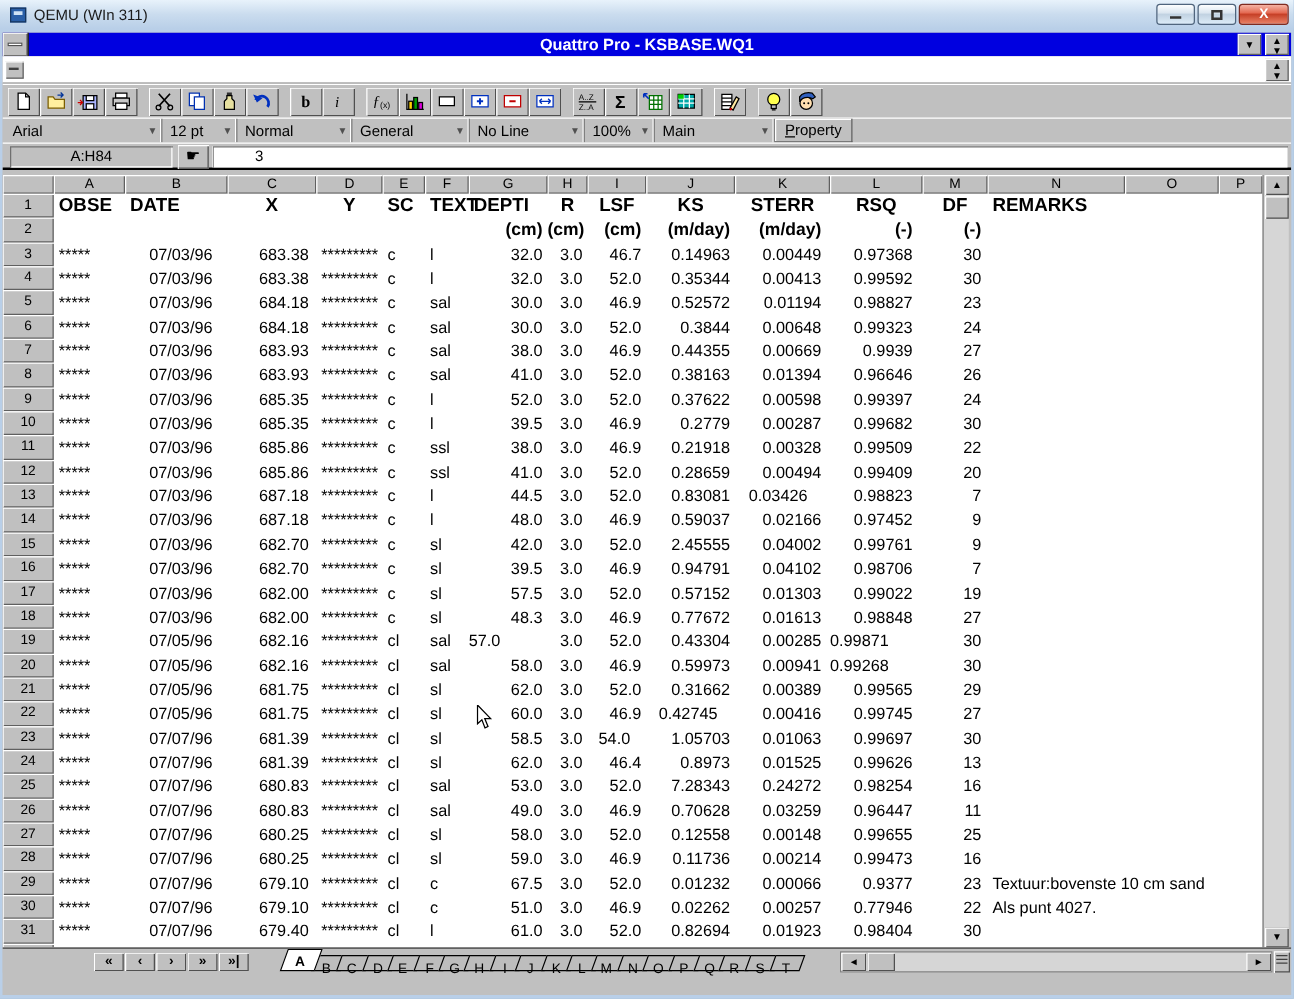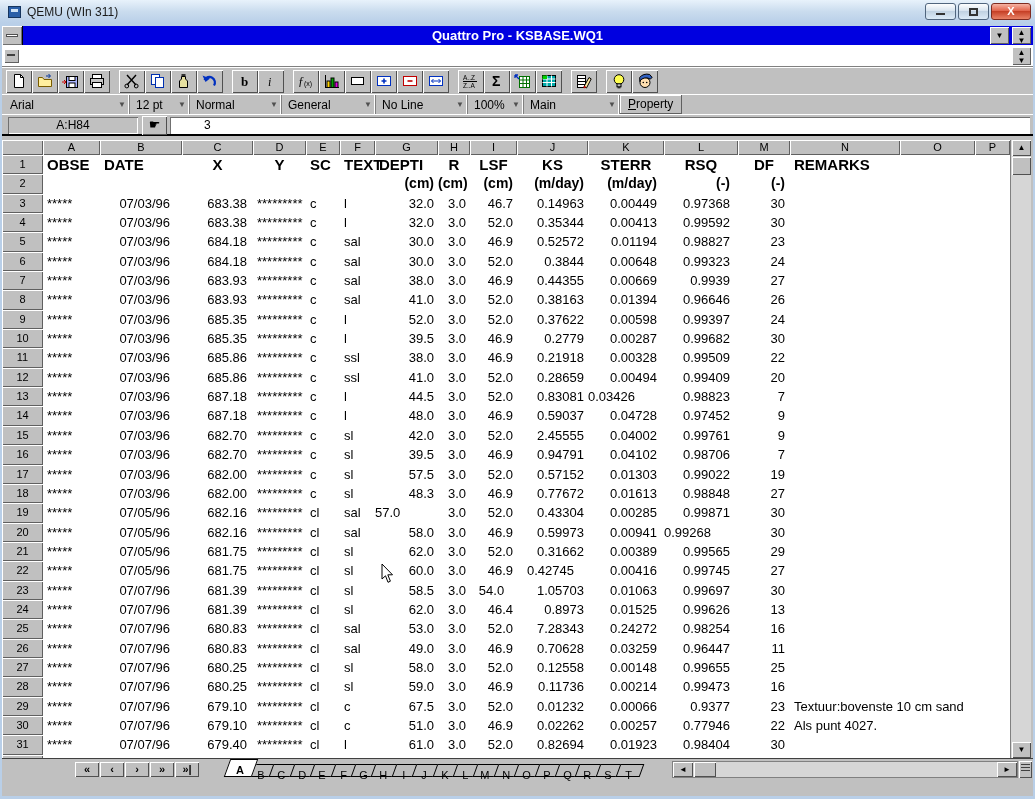--- a/index.html
+++ b/index.html
@@ -645,38 +645,38 @@
             <div class="cell" style="width: 57px; text-align: left; padding-left: 4px;">*****</div>
             <div class="cell" style="width: 82px; text-align: right; padding-right: 12px;">07/03/96</div>
             <div class="cell" style="width: 71px; text-align: right; padding-right: 6px;">687.18</div>
             <div class="cell" style="width: 53px; text-align: left; padding-left: 4px;">*********</div>
             <div class="cell" style="width: 34px; text-align: left; padding-left: 4px;">c</div>
             <div class="cell" style="width: 35px; text-align: left; padding-left: 4px;">l</div>
             <div class="cell" style="width: 63px; text-align: right; padding-right: 4px;">44.5</div>
             <div class="cell" style="width: 32px; text-align: right; padding-right: 4px;">3.0</div>
             <div class="cell" style="width: 47px; text-align: right; padding-right: 4px;">52.0</div>
             <div class="cell" style="width: 71px; text-align: right; padding-right: 4px;">0.83081</div>
-            <div class="cell" style="width: 76px; text-align: left; padding-right: 7px;">0.03426</div>
+            <div class="cell" style="width: 76px; text-align: center; padding-right: 7px;">0.03426</div>
             <div class="cell" style="width: 74px; text-align: right; padding-right: 8px;">0.98823</div>
             <div class="cell" style="width: 52px; text-align: right; padding-right: 5px;">7</div>
             <div class="cell overflow" style="width: 110px; text-align: left; padding-left: 4px;"></div>
           </div>
           <div class="sheet-row">
             <div class="rowhead">14</div>
             <div class="cell" style="width: 57px; text-align: left; padding-left: 4px;">*****</div>
             <div class="cell" style="width: 82px; text-align: right; padding-right: 12px;">07/03/96</div>
             <div class="cell" style="width: 71px; text-align: right; padding-right: 6px;">687.18</div>
             <div class="cell" style="width: 53px; text-align: left; padding-left: 4px;">*********</div>
             <div class="cell" style="width: 34px; text-align: left; padding-left: 4px;">c</div>
             <div class="cell" style="width: 35px; text-align: left; padding-left: 4px;">l</div>
             <div class="cell" style="width: 63px; text-align: right; padding-right: 4px;">48.0</div>
             <div class="cell" style="width: 32px; text-align: right; padding-right: 4px;">3.0</div>
             <div class="cell" style="width: 47px; text-align: right; padding-right: 4px;">46.9</div>
             <div class="cell" style="width: 71px; text-align: right; padding-right: 4px;">0.59037</div>
-            <div class="cell" style="width: 76px; text-align: right; padding-right: 7px;">0.04728</div>
+            <div class="cell" style="width: 76px; text-align: right; padding-right: 7px;">0.02166</div>
             <div class="cell" style="width: 74px; text-align: right; padding-right: 8px;">0.97452</div>
             <div class="cell" style="width: 52px; text-align: right; padding-right: 5px;">9</div>
             <div class="cell overflow" style="width: 110px; text-align: left; padding-left: 4px;"></div>
           </div>
           <div class="sheet-row">
             <div class="rowhead">15</div>
             <div class="cell" style="width: 57px; text-align: left; padding-left: 4px;">*****</div>
             <div class="cell" style="width: 82px; text-align: right; padding-right: 12px;">07/03/96</div>
             <div class="cell" style="width: 71px; text-align: right; padding-right: 6px;">682.70</div>
             <div class="cell" style="width: 53px; text-align: left; padding-left: 4px;">*********</div>
@@ -748,21 +748,21 @@
             <div class="cell" style="width: 82px; text-align: right; padding-right: 12px;">07/05/96</div>
             <div class="cell" style="width: 71px; text-align: right; padding-right: 6px;">682.16</div>
             <div class="cell" style="width: 53px; text-align: left; padding-left: 4px;">*********</div>
             <div class="cell" style="width: 34px; text-align: left; padding-left: 4px;">cl</div>
             <div class="cell" style="width: 35px; text-align: left; padding-left: 4px;">sal</div>
             <div class="cell" style="width: 63px; padding-right: 4px;">57.0</div>
             <div class="cell" style="width: 32px; text-align: right; padding-right: 4px;">3.0</div>
             <div class="cell" style="width: 47px; text-align: right; padding-right: 4px;">52.0</div>
             <div class="cell" style="width: 71px; text-align: right; padding-right: 4px;">0.43304</div>
             <div class="cell" style="width: 76px; text-align: right; padding-right: 7px;">0.00285</div>
-            <div class="cell" style="width: 74px; text-align: right; padding-right: 8px;">0.99871</div>
+            <div class="cell" style="width: 74px; padding-right: 8px;">0.99871</div>
             <div class="cell" style="width: 52px; text-align: right; padding-right: 5px;">30</div>
             <div class="cell overflow" style="width: 110px; text-align: left; padding-left: 4px;"></div>
           </div>
           <div class="sheet-row">
             <div class="rowhead">20</div>
             <div class="cell" style="width: 57px; text-align: left; padding-left: 4px;">*****</div>
             <div class="cell" style="width: 82px; text-align: right; padding-right: 12px;">07/05/96</div>
             <div class="cell" style="width: 71px; text-align: right; padding-right: 6px;">682.16</div>
             <div class="cell" style="width: 53px; text-align: left; padding-left: 4px;">*********</div>
             <div class="cell" style="width: 34px; text-align: left; padding-left: 4px;">cl</div>

